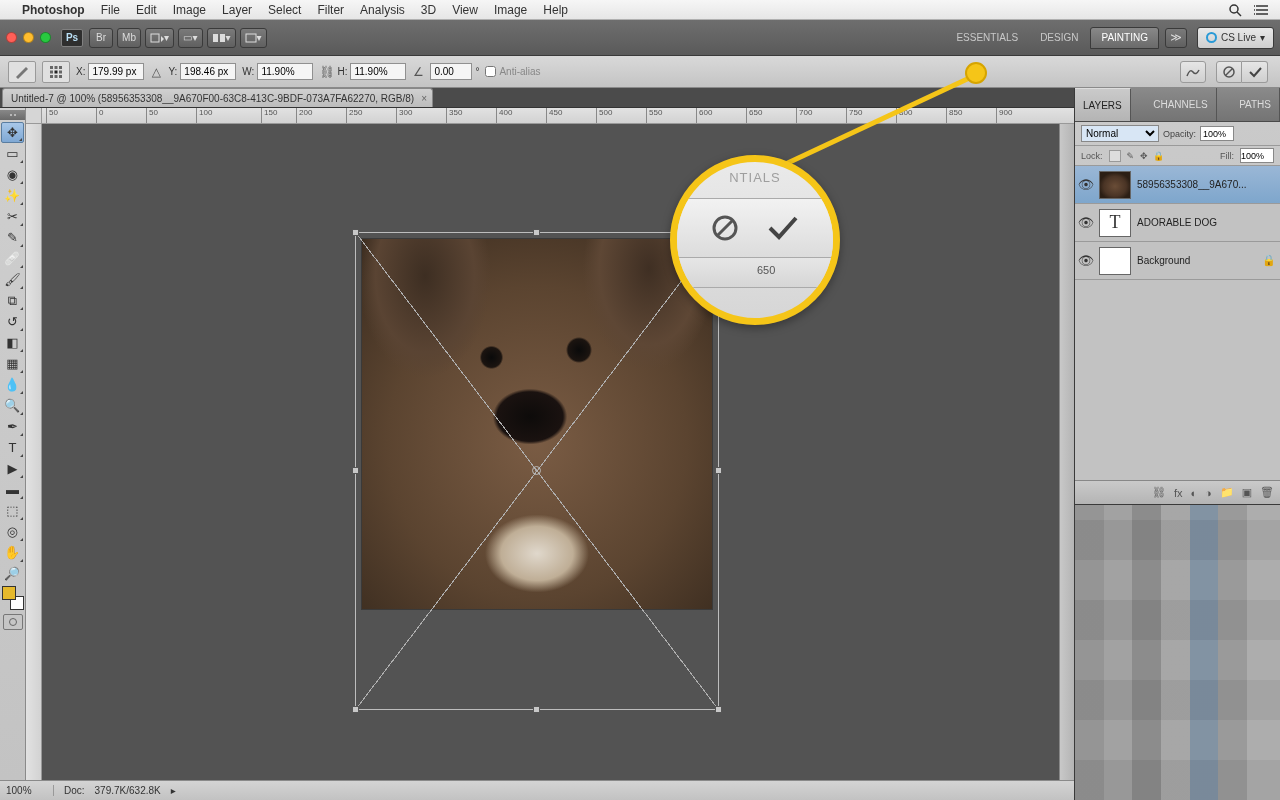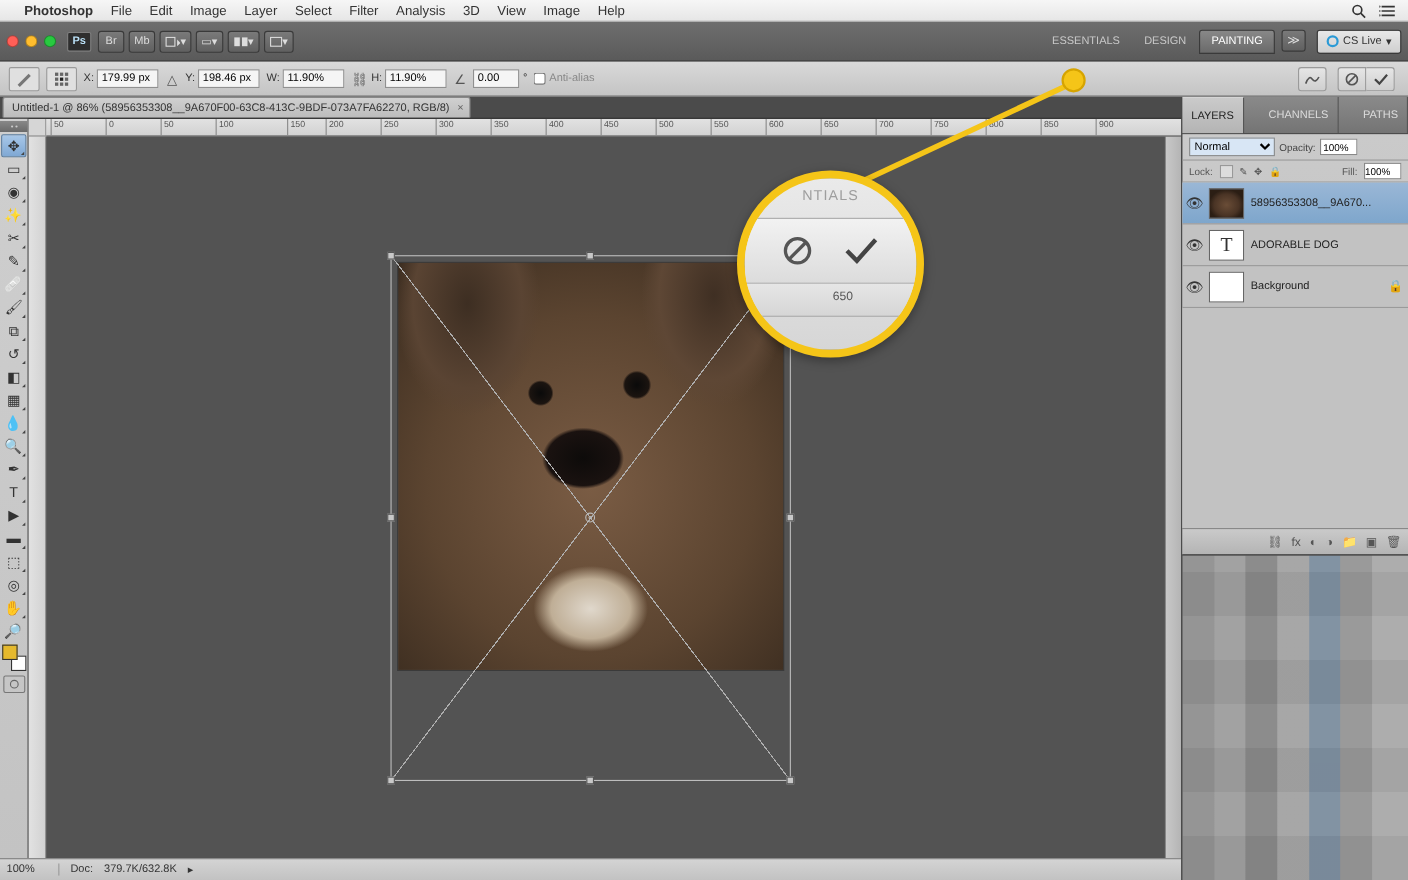--- a/index.html
+++ b/index.html
@@ -12,21 +12,21 @@
 .mac-menubar .item.bold { font-weight:bold; }
 .mac-menubar .right { margin-left:auto; display:flex; align-items:center; gap:12px; font-size:14px;}
 
 
 .app-row { position:absolute; top:20px; left:0; right:0; height:36px; background:linear-gradient(#6e6e6e,#5a5a5a); border-bottom:1px solid #3a3a3a; display:flex; align-items:center; padding:0 6px; z-index:40; }
 .traffic { display:flex; gap:6px; margin-right:10px; }
 .dot { width:11px; height:11px; border-radius:50%; border:1px solid rgba(0,0,0,.3);}
 .dot.r{background:#ff5f57}.dot.y{background:#ffbd2e}.dot.g{background:#28c940}
 .ps-badge { width:22px; height:18px; background:#2e2e2e; border:1px solid #808080; color:#b9dff5; font-size:10px; font-weight:bold; display:flex; align-items:center; justify-content:center; border-radius:2px; margin-right:6px;}
 .app-btn { height:20px; min-width:24px; border:1px solid #3a3a3a; background:linear-gradient(#7a7a7a,#606060); border-radius:3px; margin-right:4px; display:flex; align-items:center; justify-content:center; color:#ddd; font-size:10px; padding:0 4px;}
-.workspace-tabs { margin-left:auto; display:flex; gap:2px; }
+.workspace-tabs { margin-left:auto; display:flex; align-items:center; gap:2px; }
 .ws-tab { height:22px; padding:0 10px; font-size:10px; color:#c9c9c9; display:flex; align-items:center; border-radius:3px 3px 0 0;}
 .ws-tab.active { background:linear-gradient(#888,#6a6a6a); color:#fff; border:1px solid #3a3a3a;}
 .ws-arrows{ width:22px; height:20px; border:1px solid #3a3a3a; background:linear-gradient(#7a7a7a,#606060); border-radius:3px; margin-left:4px; display:flex; align-items:center; justify-content:center; color:#ddd;}
 .cslive { margin-left:8px; height:22px; padding:0 8px; border:1px solid #3a3a3a; background:linear-gradient(#e8e8e8,#cfcfcf); border-radius:3px; display:flex; align-items:center; gap:4px; font-size:10px; color:#333;}
 .cslive .ring{width:11px;height:11px;border:2px solid #2a9ad6;border-radius:50%;}
 
 
 .options-bar { position:absolute; top:56px; left:0; right:0; height:32px; background:linear-gradient(#d9d9d9,#c4c4c4); border-bottom:1px solid #8a8a8a; display:flex; align-items:center; padding:0 8px; gap:6px; font-size:10px; color:#333; z-index:40; }
 .opt-icon { width:28px; height:22px; border:1px solid #9a9a9a; background:#e0e0e0; border-radius:2px; display:flex; align-items:center; justify-content:center;}
 .opt-field { display:flex; align-items:center; gap:3px; }
@@ -269,21 +269,21 @@
     <div class="commit-btn">
         <svg width="16" height="14">
           <path d="M3 7 L7 11 L14 3" fill="none" stroke="#444" stroke-width="2"></path>
         </svg>
       </div>
   </div>
 </div>
 
 <div class="doc-tab-row">
   <div class="doc-tab">
-    <span>Untitled-1 @ 86% (58956353308__9A670F00-63C8-413C-9BDF-073A7FA62270, RGB/8)</span>
+    <span>Untitled-7 @ 100% (58956353308__9A670F00-63C8-413C-9BDF-073A7FA62270, RGB/8)</span>
     <span class="x">×</span>
   </div>
 </div>
 
 <div class="ruler-corner"></div>
 <div class="ruler-h">
   <span class="tick" style="left:20px">50</span>
   <span class="tick" style="left:70px">0</span>
   <span class="tick" style="left:120px">50</span>
   <span class="tick" style="left:170px">100</span>

